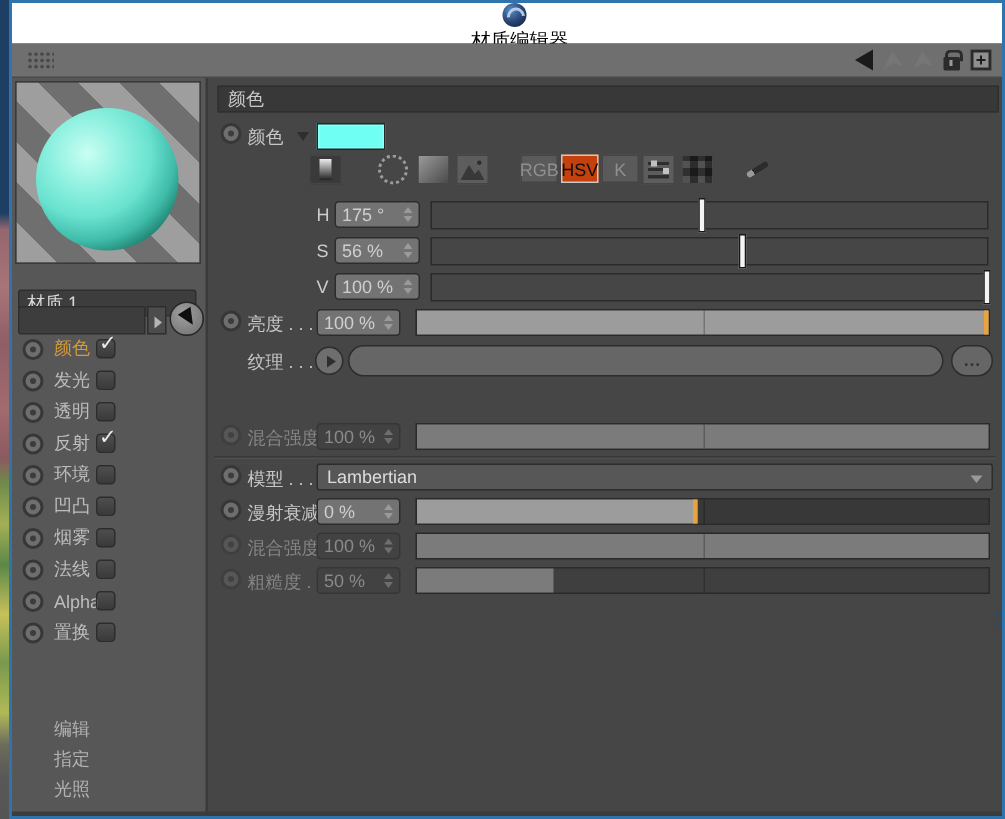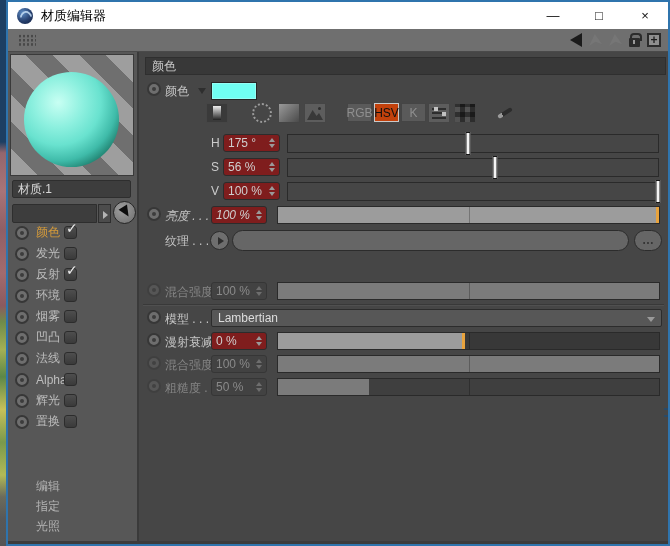--- a/index.html
+++ b/index.html
@@ -6,21 +6,21 @@
   body { font-family:"Liberation Sans","DejaVu Sans",sans-serif; background:#222; }
   .canvas { position:relative; width:670px; height:546px; overflow:hidden; background:#464646; font-size:12px; }
 
   
   .bg-sliver { position:absolute; left:0; top:0; width:6px; height:546px;
     background:linear-gradient(180deg,#1d3f63 0%,#1d3f63 26%,#94666d 28%,#a87478 35%,#8f5f66 42%,#a26b6e 50%,#8a5a60 56%,#6f8b4a 59%,#a3b055 64%,#5c8748 69%,#c6c15a 75%,#79994c 81%,#b1ba57 87%,#6b6b5c 91%,#585858 95%,#555 100%); }
 
   .window { position:absolute; left:6px; top:0; right:0; bottom:0; border:2px solid #2f74ad; background:#464646; display:flex; flex-direction:column; }
 
   
-  .titlebar { height:27px; background:#ffffff; display:flex; align-items:center; padding-left:9px; flex-shrink:0; }
+  .titlebar { height:27px; background:#ffffff; display:flex; align-items:center; padding-left:9px; flex-shrink:0;flex-direction:column; }
   .app-icon { width:16px; height:16px; border-radius:50%; background:radial-gradient(circle at 35% 30%,#5d8cc4 0%,#27406e 55%,#101d3d 100%); position:relative; flex-shrink:0; }
   .app-icon::after { content:''; position:absolute; left:3px; top:3px; width:8px; height:8px; border:2px solid transparent; border-top-color:rgba(190,215,240,.9); border-left-color:rgba(190,215,240,.9); border-radius:50%; transform:rotate(40deg); }
   .title { margin-left:8px; color:#000; font-size:13px; }
   .win-controls { margin-left:auto; display:flex; height:100%; }
   .wbtn { width:46px; height:100%; display:flex; align-items:center; justify-content:center; font-size:13px; color:#111; cursor:default; }
 
   
   .toolbar { height:23px; background:#6f6f6f; border-bottom:1px solid #4a4a4a; display:flex; align-items:center; padding:0 7px; flex-shrink:0; }
   .grip { width:18px; height:13px; margin-left:3px; background-image:radial-gradient(#484848 1px,transparent 1.3px); background-size:4px 4.2px; }
   .tb-right { margin-left:auto; display:flex; align-items:center; gap:7px; }
@@ -35,21 +35,21 @@
   .content { flex:1; display:flex; min-height:0; position:relative; }
   .content::after { content:''; position:absolute; left:0; right:0; bottom:0; height:3px; background:#3c3c3c; }
   .sidebar { width:131px; background:#575757; border-right:2px solid #3a3a3a; position:relative; flex-shrink:0; }
   .main { flex:1; background:#464646; position:relative; }
 
   
   .preview { position:absolute; left:2px; top:2px; width:124px; height:122px; border:1px solid #3a3a3a;
     background:repeating-linear-gradient(45deg,#9e9e9e 0 19px,#6f6f6f 19px 38px); overflow:hidden; }
   .sphere { position:absolute; left:13px; top:17px; width:95px; height:95px; border-radius:50%;
     background:radial-gradient(circle at 36% 32%,#c8fff3 0%,#8df0df 28%,#69e2cf 48%,#3fbba9 66%,#17705f 83%,#0a4038 94%,#11564c 100%); }
-  .name-field { position:absolute; left:4px; top:128px; width:119px; height:18px; background:#3d3d3d; border:1px solid #2e2e2e; border-radius:2px; color:#d8d8d8; line-height:16px; padding-left:5px; }
+  .name-field { position:absolute; left:4px; top:141px; width:119px; height:18px; background:#3d3d3d; border:1px solid #2e2e2e; border-radius:2px; color:#d8d8d8; line-height:16px; padding-left:5px; }
   .shader-field { position:absolute; left:4px; top:152px; width:85px; height:19px; background:#3d3d3d; border:1px solid #2e2e2e; border-radius:2px 0 0 2px; }
   .shader-btn { position:absolute; left:90px; top:152px; width:13px; height:19px; background:#4c4c4c; border:1px solid #2e2e2e; }
   .shader-btn::after { content:''; position:absolute; left:4px; top:6px; border-top:4px solid transparent; border-bottom:4px solid transparent; border-left:5px solid #b5b5b5; }
   .pick-btn { position:absolute; left:105px; top:149px; width:23px; height:23px; border-radius:50%; background:radial-gradient(circle at 40% 35%,#a0a0a0,#6e6e6e); border:1px solid #262626; }
   .pick-btn::after { content:''; position:absolute; left:8px; top:4px; width:0; height:0; border:5px solid transparent; border-top:11px solid #0e0e0e; transform:rotate(-32deg); }
 
   .channels { position:absolute; left:0; top:170px; width:100%; }
   .ch-row { height:21px; display:flex; align-items:center; position:relative; padding-left:7px; }
   .radio { width:14px; height:14px; border-radius:50%; background:#6e6e6e; border:2px solid #373737; position:relative; flex-shrink:0; }
   .radio::after { content:''; position:absolute; inset:3px; border-radius:50%; background:#3c3c3c; }
@@ -79,21 +79,21 @@
   .mode-btn { position:absolute; top:0; width:25px; height:19px; background:#5a5a5a; border:1px solid #454545; color:#8f8f8f; font-size:12px; display:flex; align-items:center; justify-content:center; }
   .mode-btn.active { background:#c2410c; color:#101010; border-color:#c9c9c9; }
   .icon-mixer::after { content:''; position:absolute; left:3px; top:4px; width:14px; height:11px;
     background:linear-gradient(#2e2e2e 0 2px,transparent 2px 4px,#2e2e2e 4px 6px,transparent 6px 9px,#2e2e2e 9px 11px); }
   .icon-mixer::before { content:''; position:absolute; left:5px; top:3px; width:4px; height:4px; background:#c2c2c2; box-shadow:8px 5px 0 #c2c2c2; z-index:1; }
   .icon-swatches { background:repeating-linear-gradient(0deg,#888 0 5px,#4f4f4f 5px 10px),repeating-linear-gradient(90deg,#999 0 5px,#555 5px 10px); background-blend-mode:multiply; }
   .dropper { position:absolute; top:0; width:22px; height:20px; }
   .dropper::after { content:''; position:absolute; left:2px; top:8px; width:16px; height:4px; background:linear-gradient(90deg,#9a9a9a 30%,#2c2c2c 30%); border-radius:2px; transform:rotate(-32deg); }
 
   .hsv-letter { position:absolute; left:72px; top:3px; color:#cccccc; }
-  .vbox { position:absolute; left:72px; top:1px; width:56px; height:18px; background:#7f1d1d; border:1px solid #2c2c2c; border-radius:3px; color:#cfcfcf; display:flex; align-items:center; padding:0 4px; }
+  .vbox { position:absolute; left:72px; top:1px; width:56px; height:18px; background:#737373; border:1px solid #2c2c2c; border-radius:3px; color:#cfcfcf; display:flex; align-items:center; padding:0 4px; }
   .vbox .spin { margin-left:auto; display:flex; flex-direction:column; gap:2px; }
   .spin i { display:block; width:0; height:0; border-left:3px solid transparent; border-right:3px solid transparent; }
   .spin i.up { border-bottom:4px solid #9a9a9a; }
   .spin i.dn { border-top:4px solid #9a9a9a; }
   .hsv-row .vbox { left:84px; width:57px; }
 
   .slider { position:absolute; left:138px; right:8px; top:1px; height:18px; background:#383838; border:1px solid #2a2a2a; }
   .slider::after { content:''; position:absolute; left:50%; top:0; bottom:0; width:1px; background:rgba(0,0,0,.25); }
   .hsv-row .slider { left:148px; right:9px; height:19px; background:none; border:1px solid #2a2a2a; }
   .hsv-row .slider::after { display:none; }
@@ -176,76 +176,76 @@
 
 
             <div class="ch-row">
               <span class="radio"></span>
               <span class="ch-label">发光</span>
               <span class="chk">
                 <span class="tick"></span>
               </span>
             </div>
 
+            <div class="ch-row">
+              <span class="radio"></span>
+              <span class="ch-label">透明</span>
+              <span class="chk">
+                <span class="tick"></span>
+              </span>
+            </div>
 
             <div class="ch-row on">
               <span class="radio"></span>
               <span class="ch-label">反射</span>
               <span class="chk">
                 <span class="tick">✓</span>
               </span>
             </div>
 
             <div class="ch-row">
               <span class="radio"></span>
               <span class="ch-label">环境</span>
               <span class="chk">
                 <span class="tick"></span>
               </span>
             </div>
 
             <div class="ch-row">
               <span class="radio"></span>
+              <span class="ch-label">凹凸</span>
+              <span class="chk">
+                <span class="tick"></span>
+              </span>
+            </div>
+
+            <div class="ch-row">
+              <span class="radio"></span>
               <span class="ch-label">烟雾</span>
               <span class="chk">
                 <span class="tick"></span>
               </span>
             </div>
 
             <div class="ch-row">
               <span class="radio"></span>
-              <span class="ch-label">凹凸</span>
-              <span class="chk">
-                <span class="tick"></span>
-              </span>
-            </div>
-
-            <div class="ch-row">
-              <span class="radio"></span>
               <span class="ch-label">法线</span>
               <span class="chk">
                 <span class="tick"></span>
               </span>
             </div>
 
             <div class="ch-row">
               <span class="radio"></span>
               <span class="ch-label">Alpha</span>
               <span class="chk">
                 <span class="tick"></span>
               </span>
             </div>
 
-            <div class="ch-row">
-              <span class="radio"></span>
-              <span class="ch-label">辉光</span>
-              <span class="chk">
-                <span class="tick"></span>
-              </span>
-            </div>
 
             <div class="ch-row">
               <span class="radio"></span>
               <span class="ch-label">置换</span>
               <span class="chk">
                 <span class="tick"></span>
               </span>
             </div>
           </div>
 
@@ -321,21 +321,21 @@
               <span class="spin">
                 <i class="up"></i>
                 <i class="dn"></i>
               </span>
             </span>
           <span class="slider grad-v">
               <span class="handle" style="left: 100%;"></span>
             </span>
         </div>
 
-        <div class="crow" style="top:153px;font-style:italic;">
+        <div class="crow" style="top:153px;">
           <span class="r-radio"></span>
           <span class="r-label">亮度 . . .</span>
           <span class="vbox">
               <span>100 %</span>
               <span class="spin">
                 <i class="up"></i>
                 <i class="dn"></i>
               </span>
             </span>
           <span class="slider">

